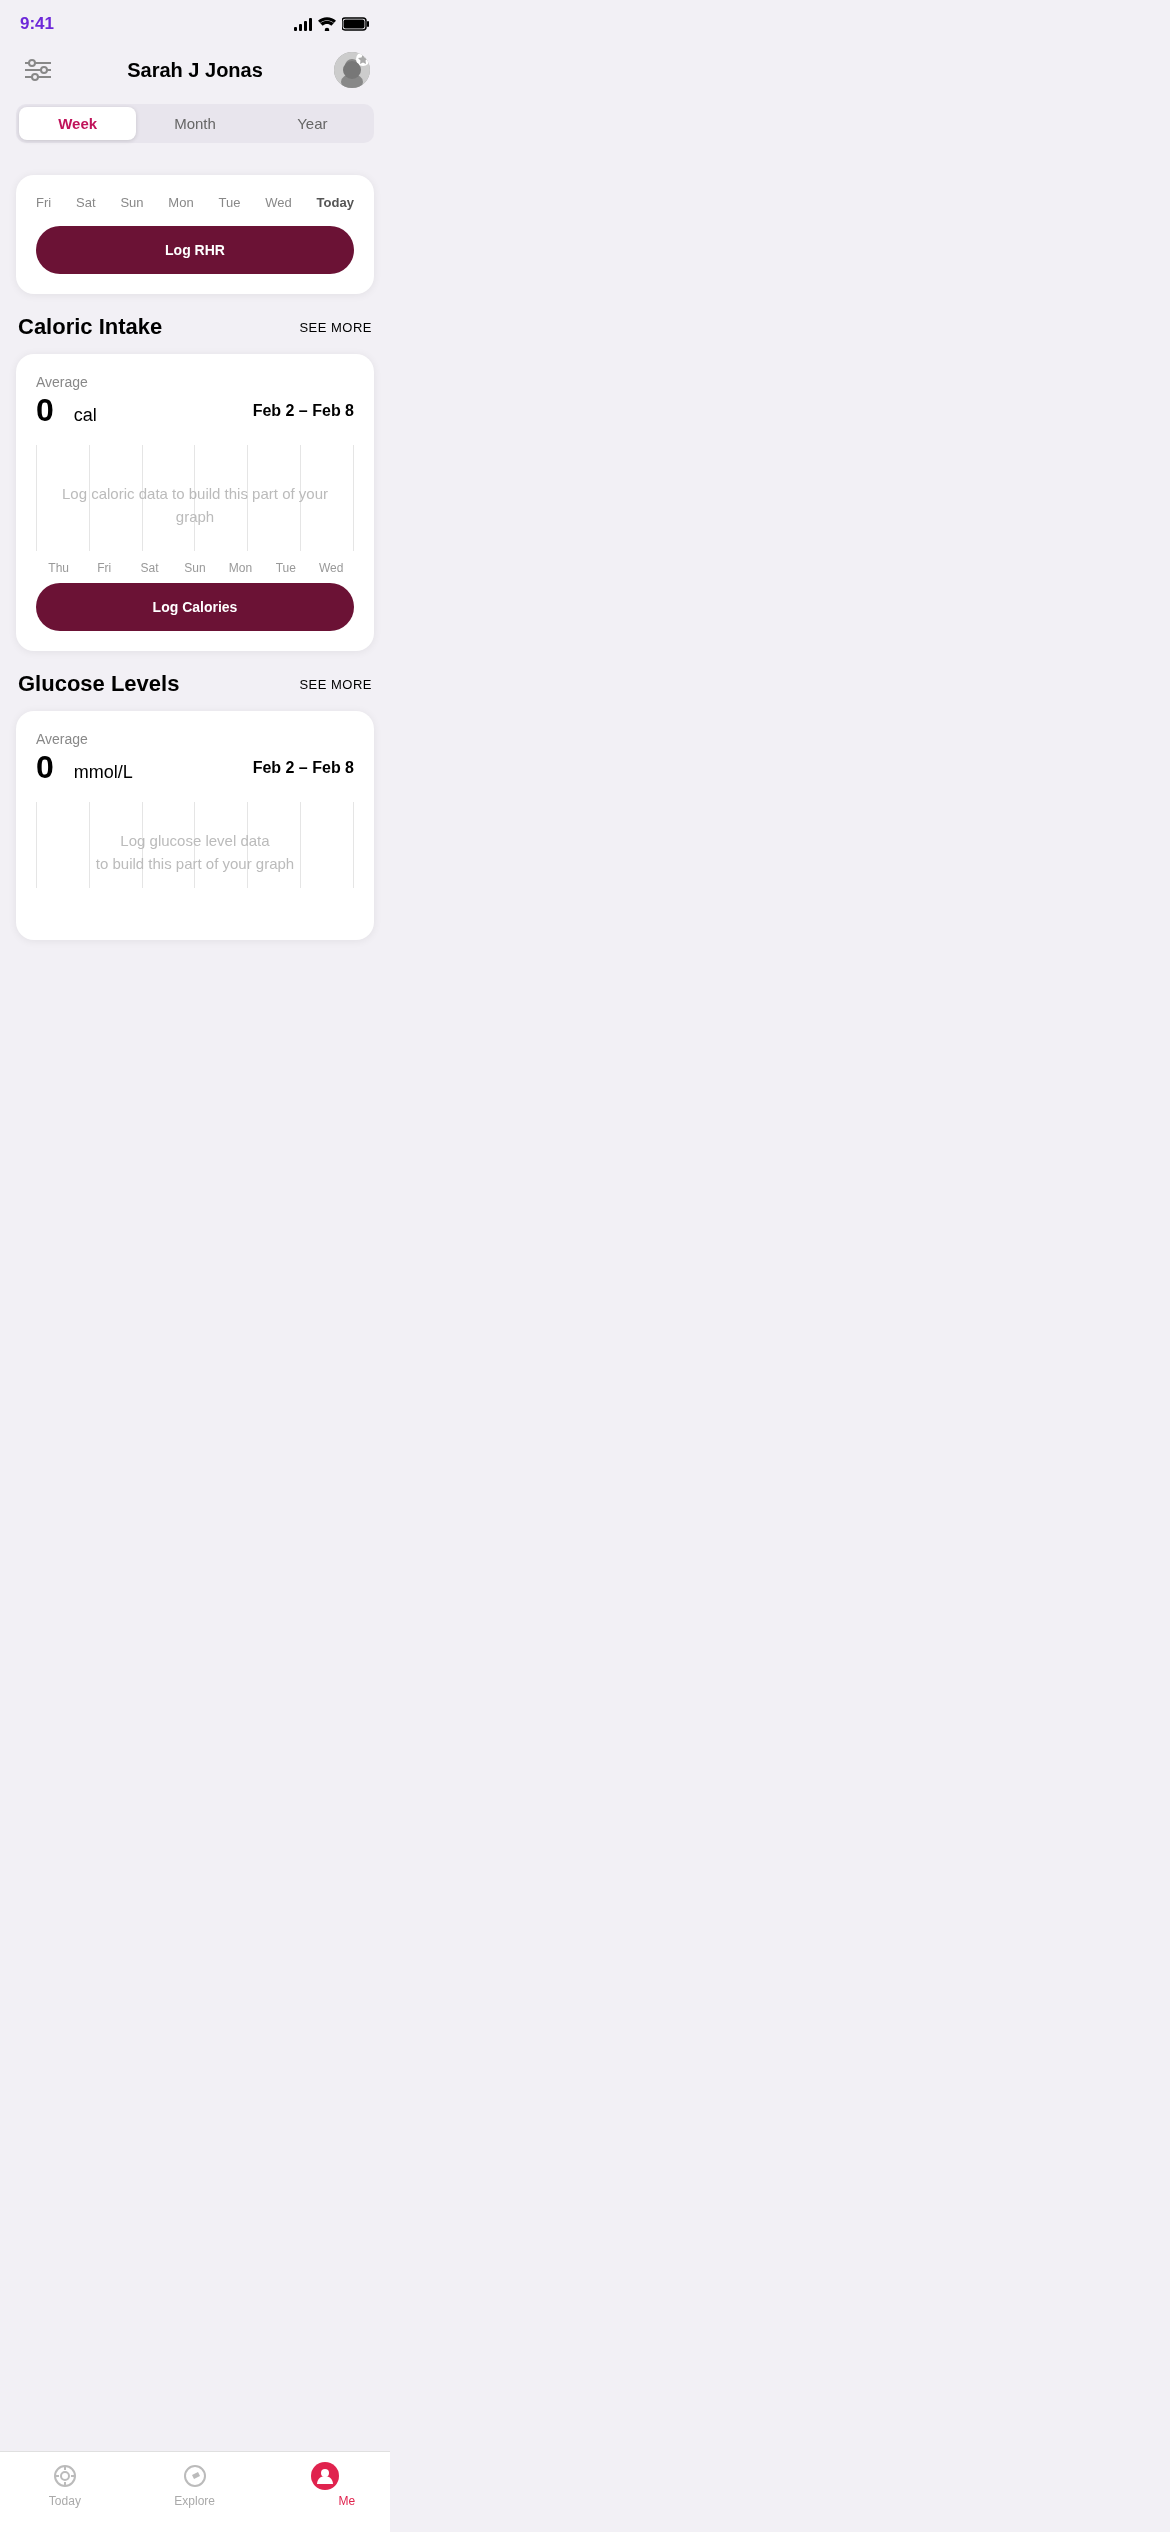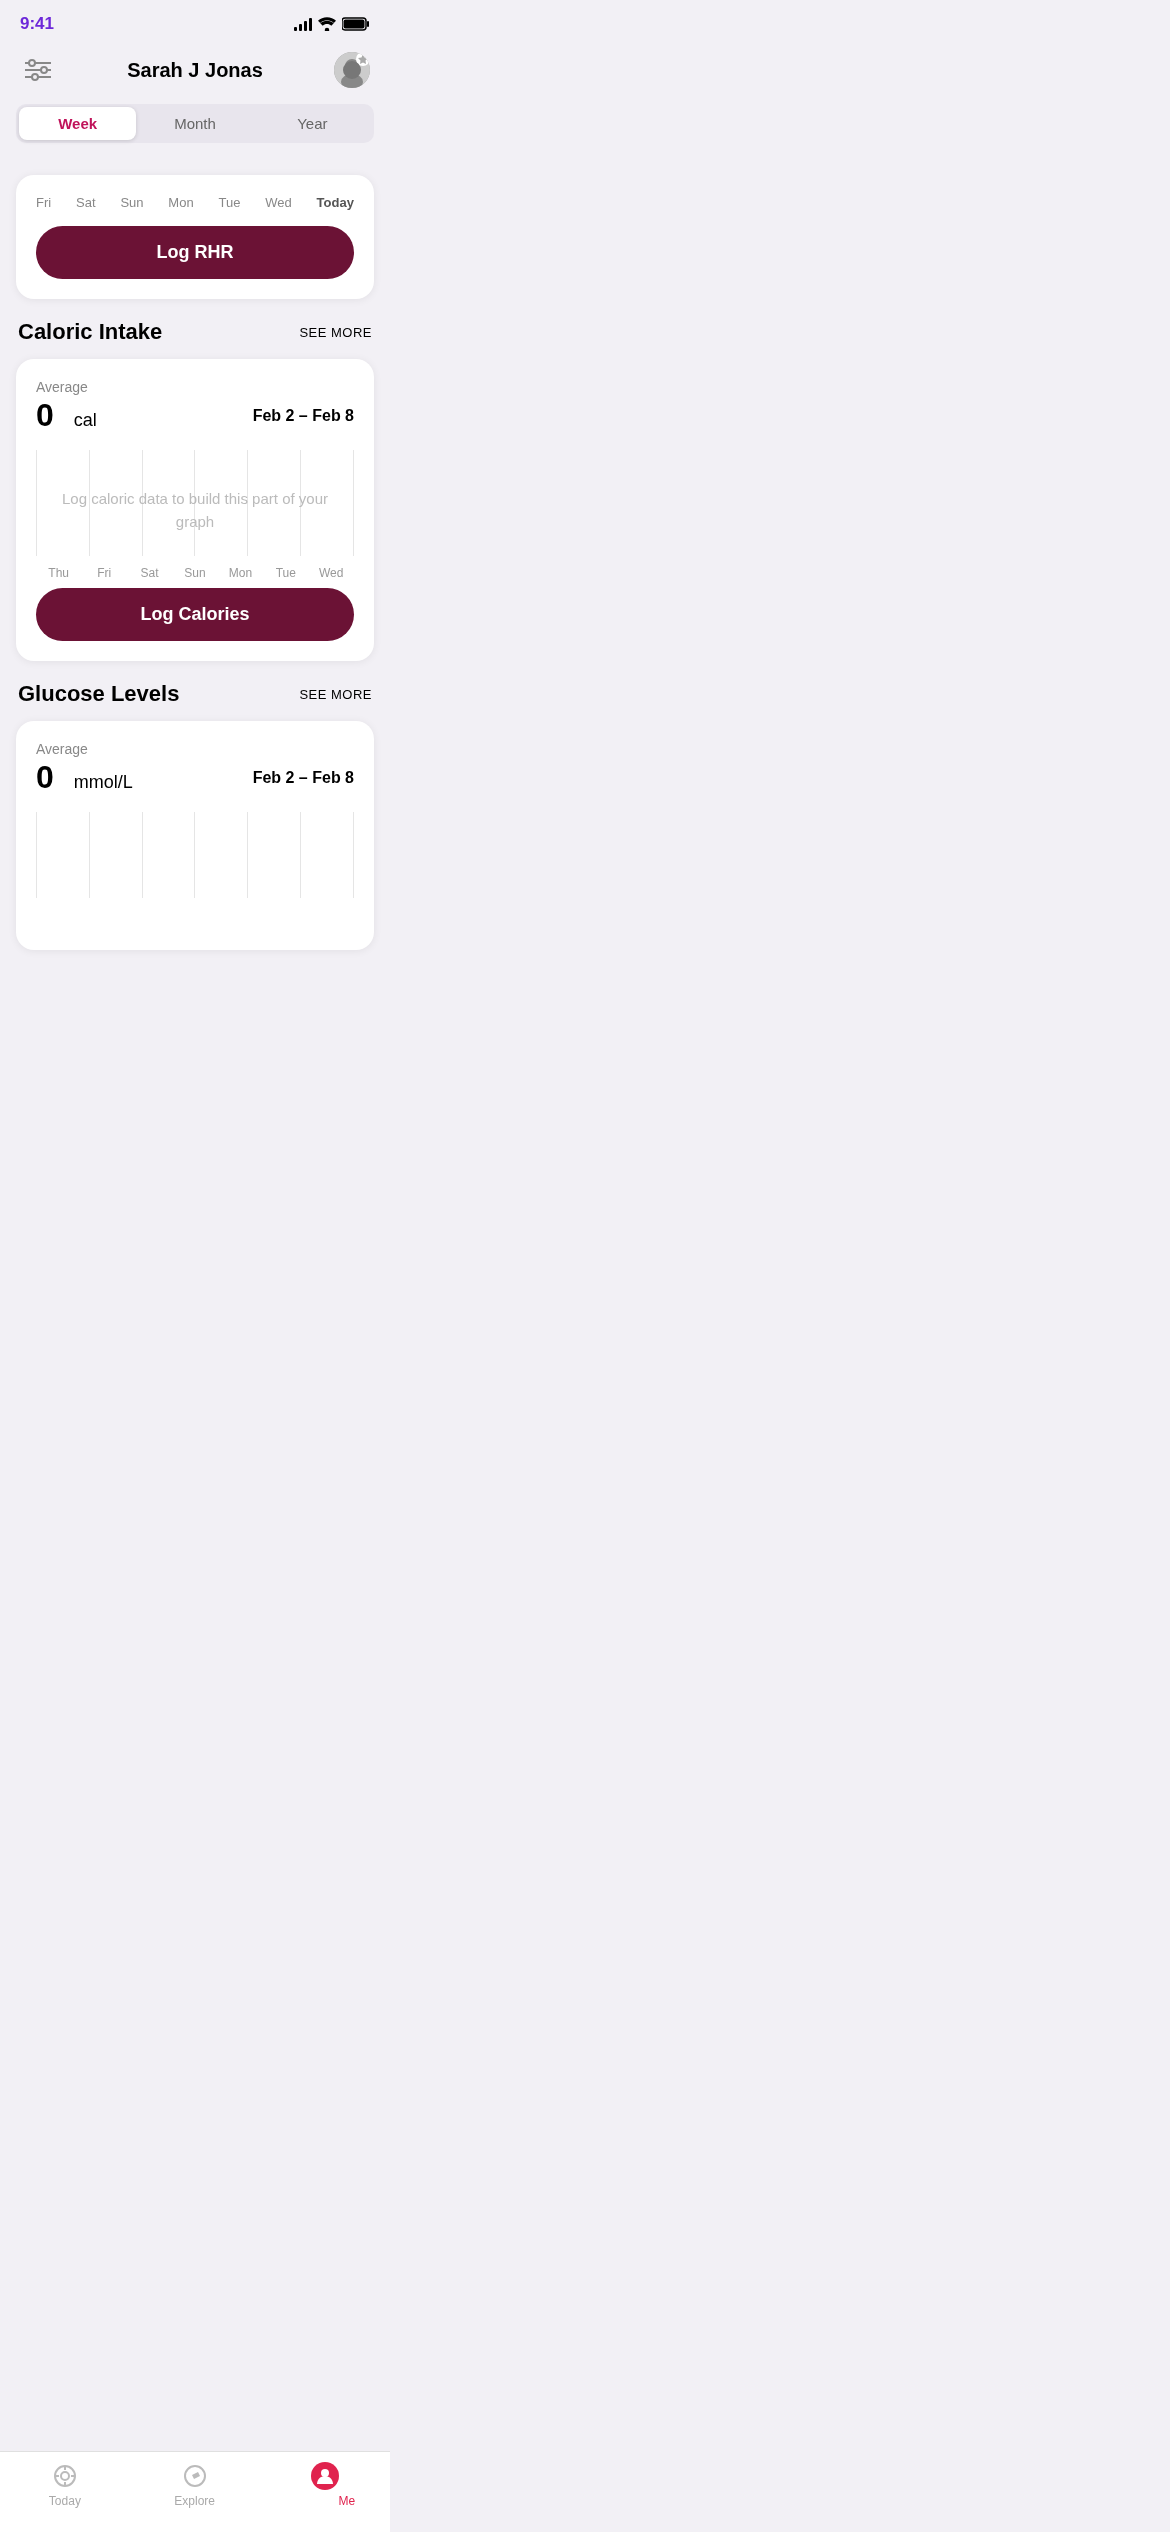--- a/index.html
+++ b/index.html
@@ -135,21 +135,21 @@
       text-align: center;
     }
 
     
     .log-btn {
       display: block;
       width: 100%;
       padding: 16px;
       background: #6b1235;
       color: #fff;
-      font-size: 18px;
+      font-size: 14px;
       font-weight: 700;
       border: none;
       border-radius: 30px;
       text-align: center;
       cursor: pointer;
       margin-top: 4px;
     }
 
     
     .section-header {
@@ -420,20 +420,23 @@
     <div class="graph-area" style="height:110px;">
       <div class="graph-grid-lines">
         <div class="graph-grid-line"></div>
         <div class="graph-grid-line"></div>
         <div class="graph-grid-line"></div>
         <div class="graph-grid-line"></div>
         <div class="graph-grid-line"></div>
         <div class="graph-grid-line"></div>
         <div class="graph-grid-line"></div>
       </div>
+      <div class="graph-empty-text">
+        Log glucose level data<br>to build this part of your graph
+      </div>
     </div>
   </div>
 
   <div class="page-bottom-spacer"></div>
 </div>
 
 <div class="bottom-nav">
   <div class="nav-item">
     <div class="nav-icon">
       <svg width="24" height="24" viewBox="0 0 24 24">

